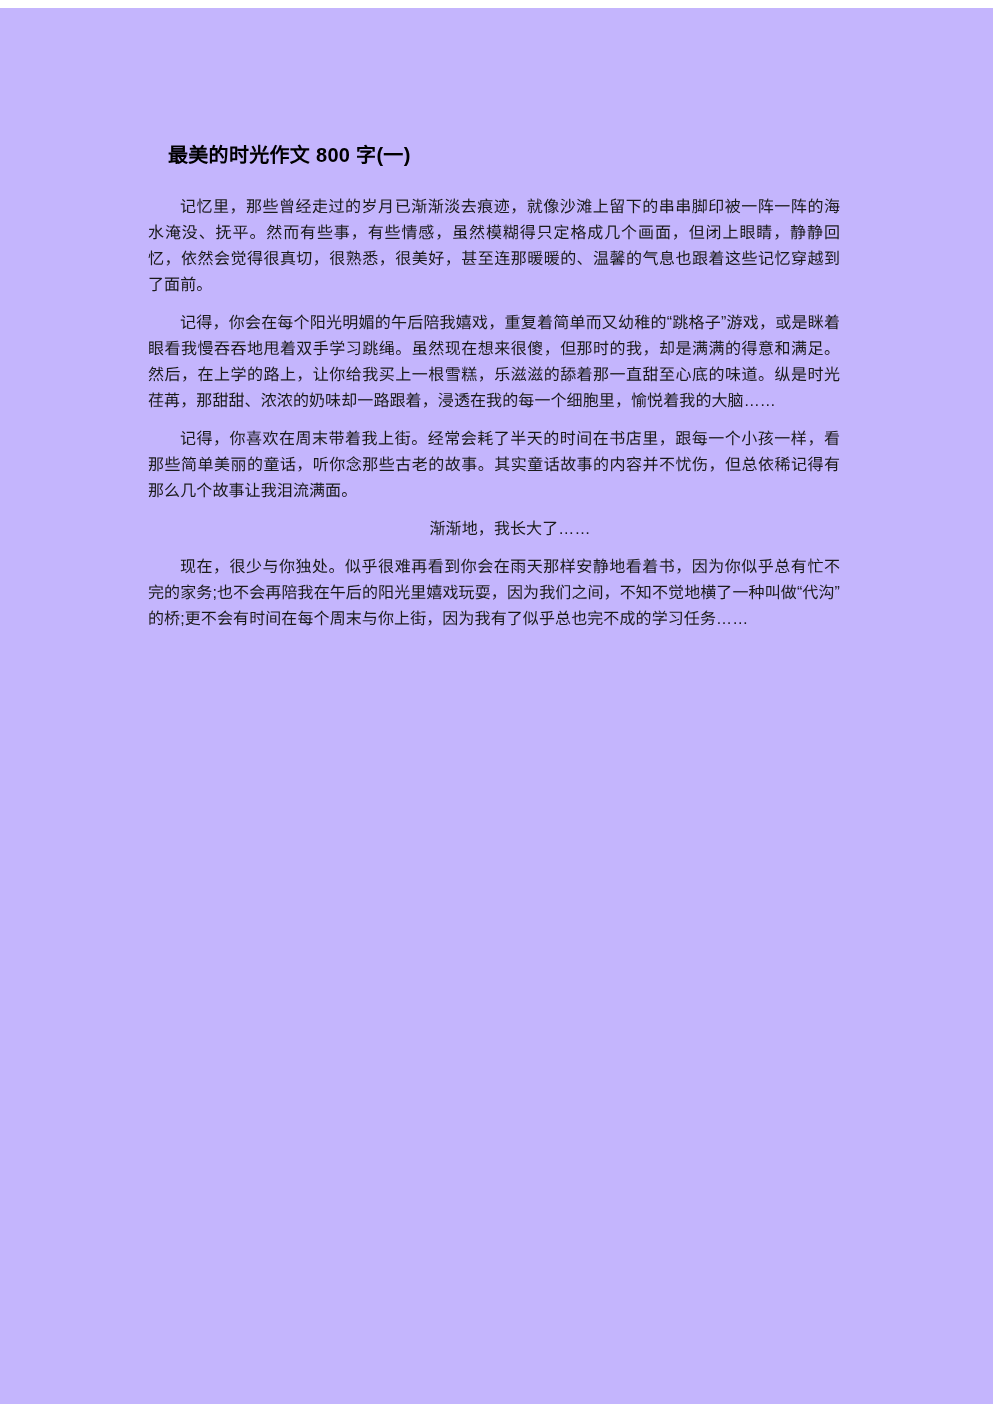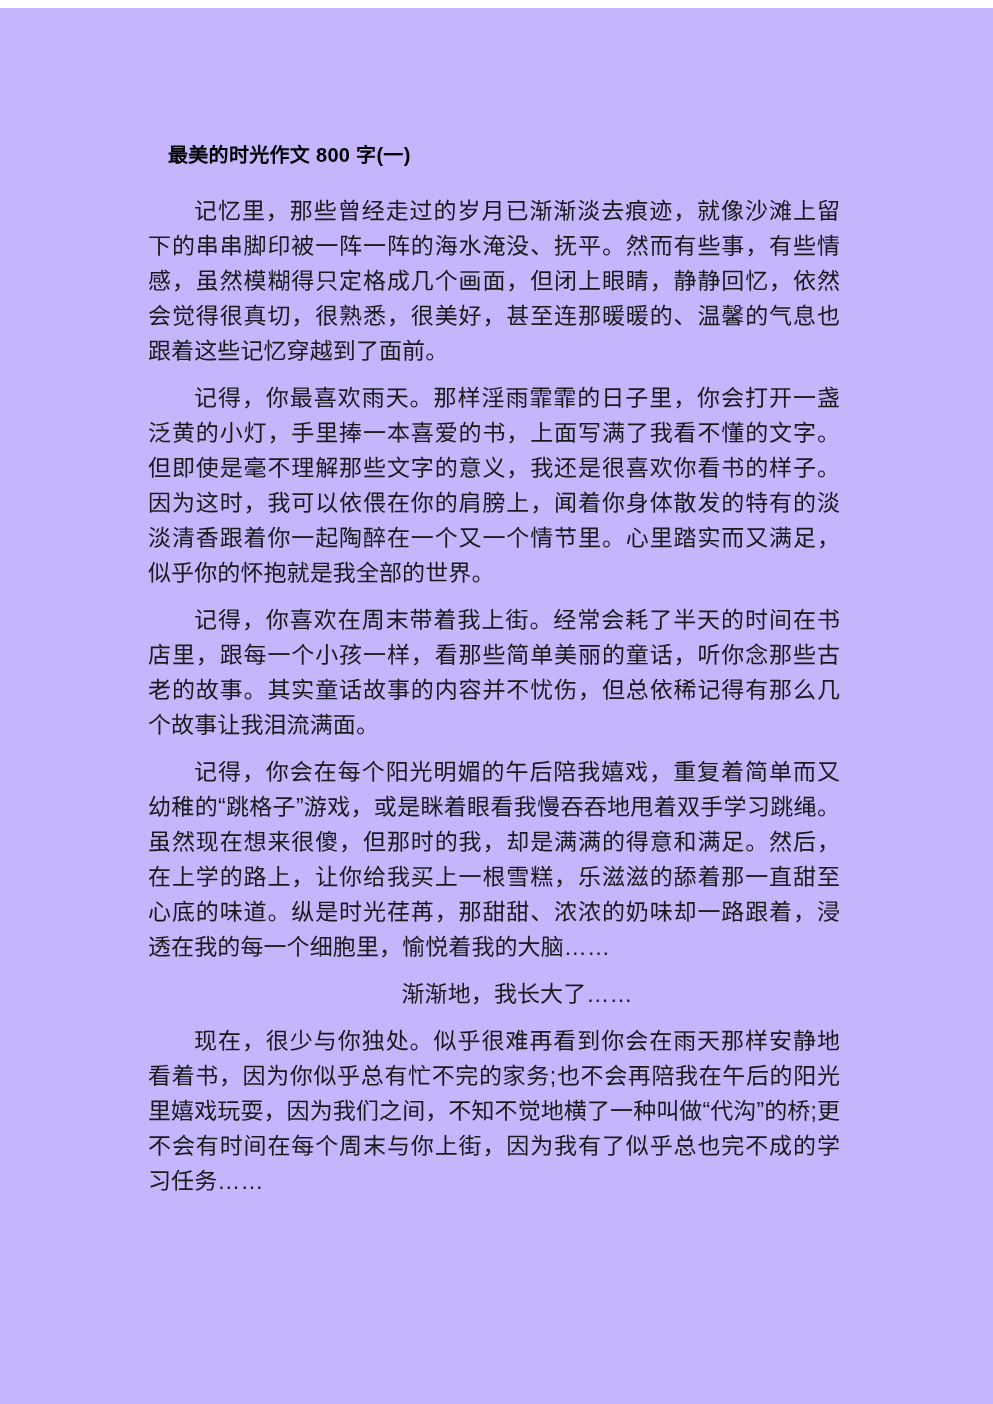--- a/index.html
+++ b/index.html
@@ -33,22 +33,22 @@
     line-height: 30px;
     color: #000000;
     letter-spacing: 0.3px;
     margin: 0 0 24px 0;
     padding-left: 20px;
     white-space: nowrap;
   }
 
   .para {
     font-family: "Liberation Sans", "DejaVu Sans", sans-serif;
-    font-size: 23px;
-    line-height: 35px;
+    font-size: 16px;
+    line-height: 26px;
     color: #1a1a1a;
     text-align: justify;
     text-justify: inter-character;
     text-indent: 2em;
     margin: 0 0 12px 0;
     letter-spacing: 0.1px;
     word-break: break-all;
     -webkit-font-smoothing: antialiased;
   }
 
@@ -63,24 +63,23 @@
 </head>
 <body>
 
 <div class="page">
   <div class="content">
 
     <h1 class="doc-title">最美的时光作文 800 字(一)</h1>
 
     <p class="para">记忆里，那些曾经走过的岁月已渐渐淡去痕迹，就像沙滩上留下的串串脚印被一阵一阵的海水淹没、抚平。然而有些事，有些情感，虽然模糊得只定格成几个画面，但闭上眼睛，静静回忆，依然会觉得很真切，很熟悉，很美好，甚至连那暖暖的、温馨的气息也跟着这些记忆穿越到了面前。</p>
 
-    <p class="para">记得，你最喜欢雨天。那样淫雨霏霏的日子里，你会打开一盏泛黄的小灯，手里捧一本喜爱的书，上面写满了我看不懂的文字。但即使是毫不理解那些文字的意义，我还是很喜欢你看书的样子。因为这时，我可以依偎在你的肩膀上，闻着你身体散发的特有的淡淡清香跟着你一起陶醉在一个又一个情节里。心里踏实而又满足，似乎你的怀抱就是我全部的世界。</p>
+
+    <p class="para">记得，你会在每个阳光明媚的午后陪我嬉戏，重复着简单而又幼稚的“跳格子”游戏，或是眯着眼看我慢吞吞地甩着双手学习跳绳。虽然现在想来很傻，但那时的我，却是满满的得意和满足。然后，在上学的路上，让你给我买上一根雪糕，乐滋滋的舔着那一直甜至心底的味道。纵是时光荏苒，那甜甜、浓浓的奶味却一路跟着，浸透在我的每一个细胞里，愉悦着我的大脑……</p>
 
     <p class="para">记得，你喜欢在周末带着我上街。经常会耗了半天的时间在书店里，跟每一个小孩一样，看那些简单美丽的童话，听你念那些古老的故事。其实童话故事的内容并不忧伤，但总依稀记得有那么几个故事让我泪流满面。</p>
-
-    <p class="para">记得，你会在每个阳光明媚的午后陪我嬉戏，重复着简单而又幼稚的“跳格子”游戏，或是眯着眼看我慢吞吞地甩着双手学习跳绳。虽然现在想来很傻，但那时的我，却是满满的得意和满足。然后，在上学的路上，让你给我买上一根雪糕，乐滋滋的舔着那一直甜至心底的味道。纵是时光荏苒，那甜甜、浓浓的奶味却一路跟着，浸透在我的每一个细胞里，愉悦着我的大脑……</p>
 
     <p class="para short">渐渐地，我长大了……</p>
 
     <p class="para">现在，很少与你独处。似乎很难再看到你会在雨天那样安静地看着书，因为你似乎总有忙不完的家务;也不会再陪我在午后的阳光里嬉戏玩耍，因为我们之间，不知不觉地横了一种叫做“代沟”的桥;更不会有时间在每个周末与你上街，因为我有了似乎总也完不成的学习任务……</p>
 
   </div>
 </div>
 
 </body></html>

